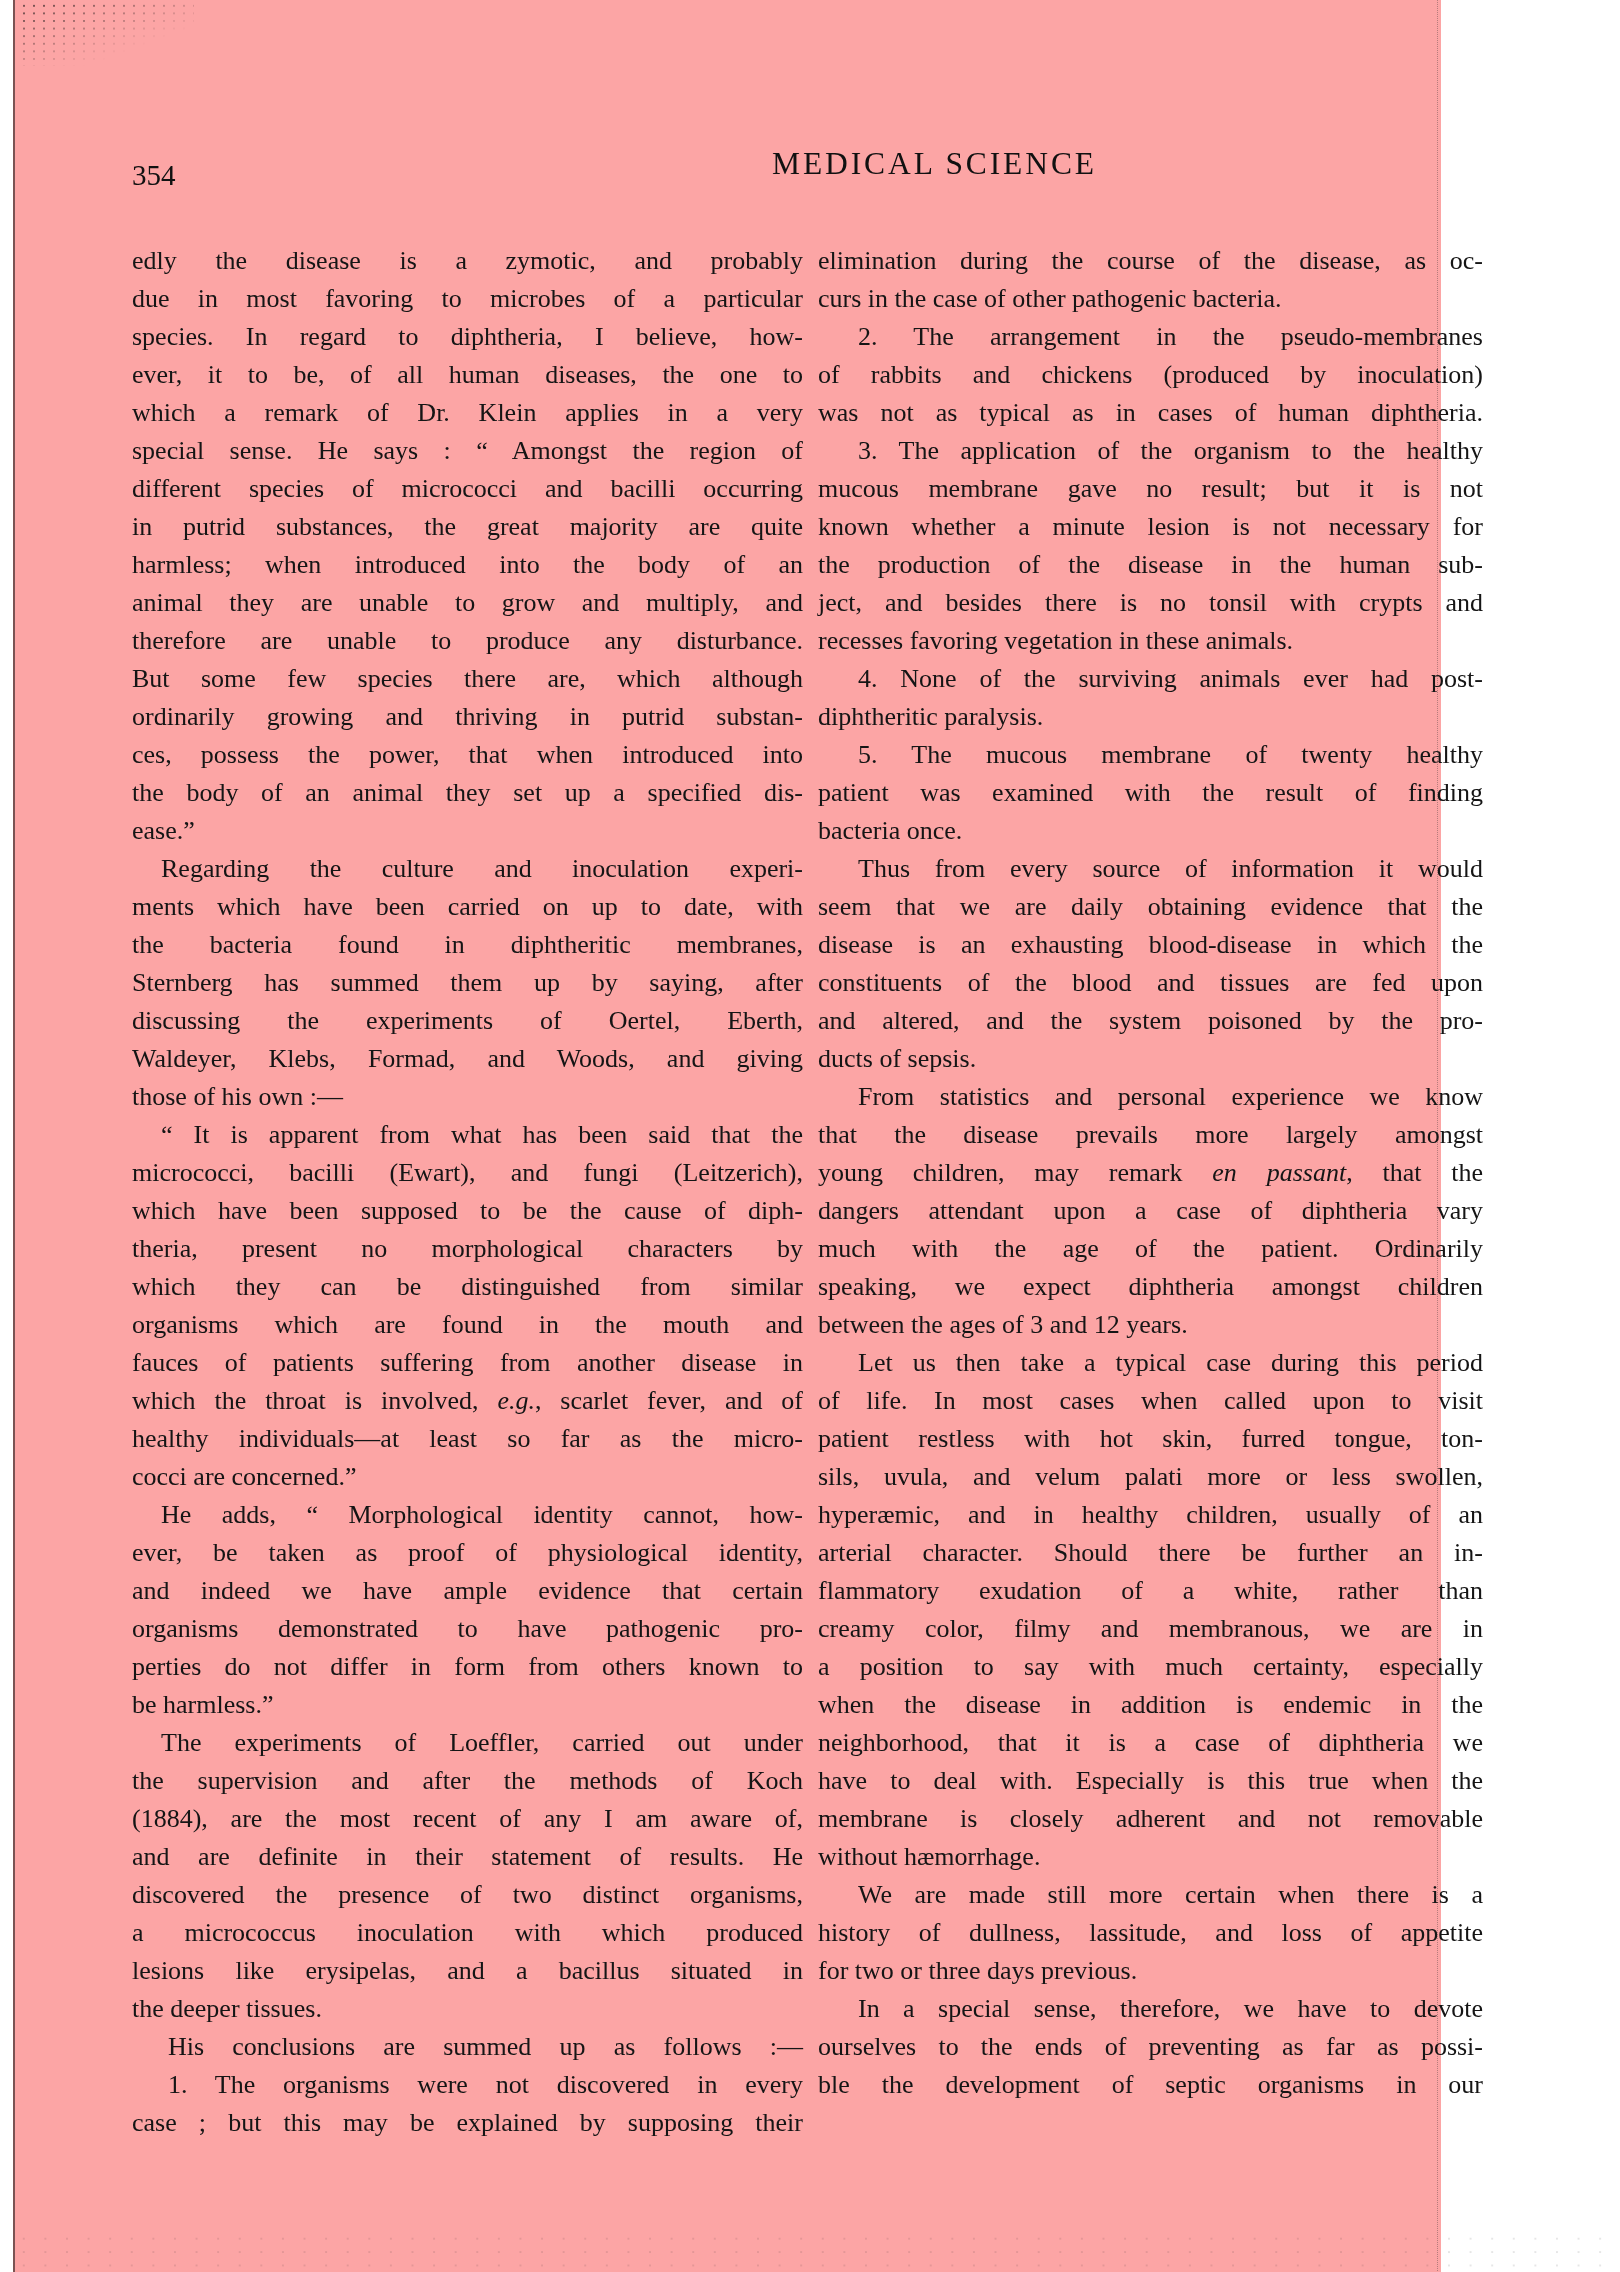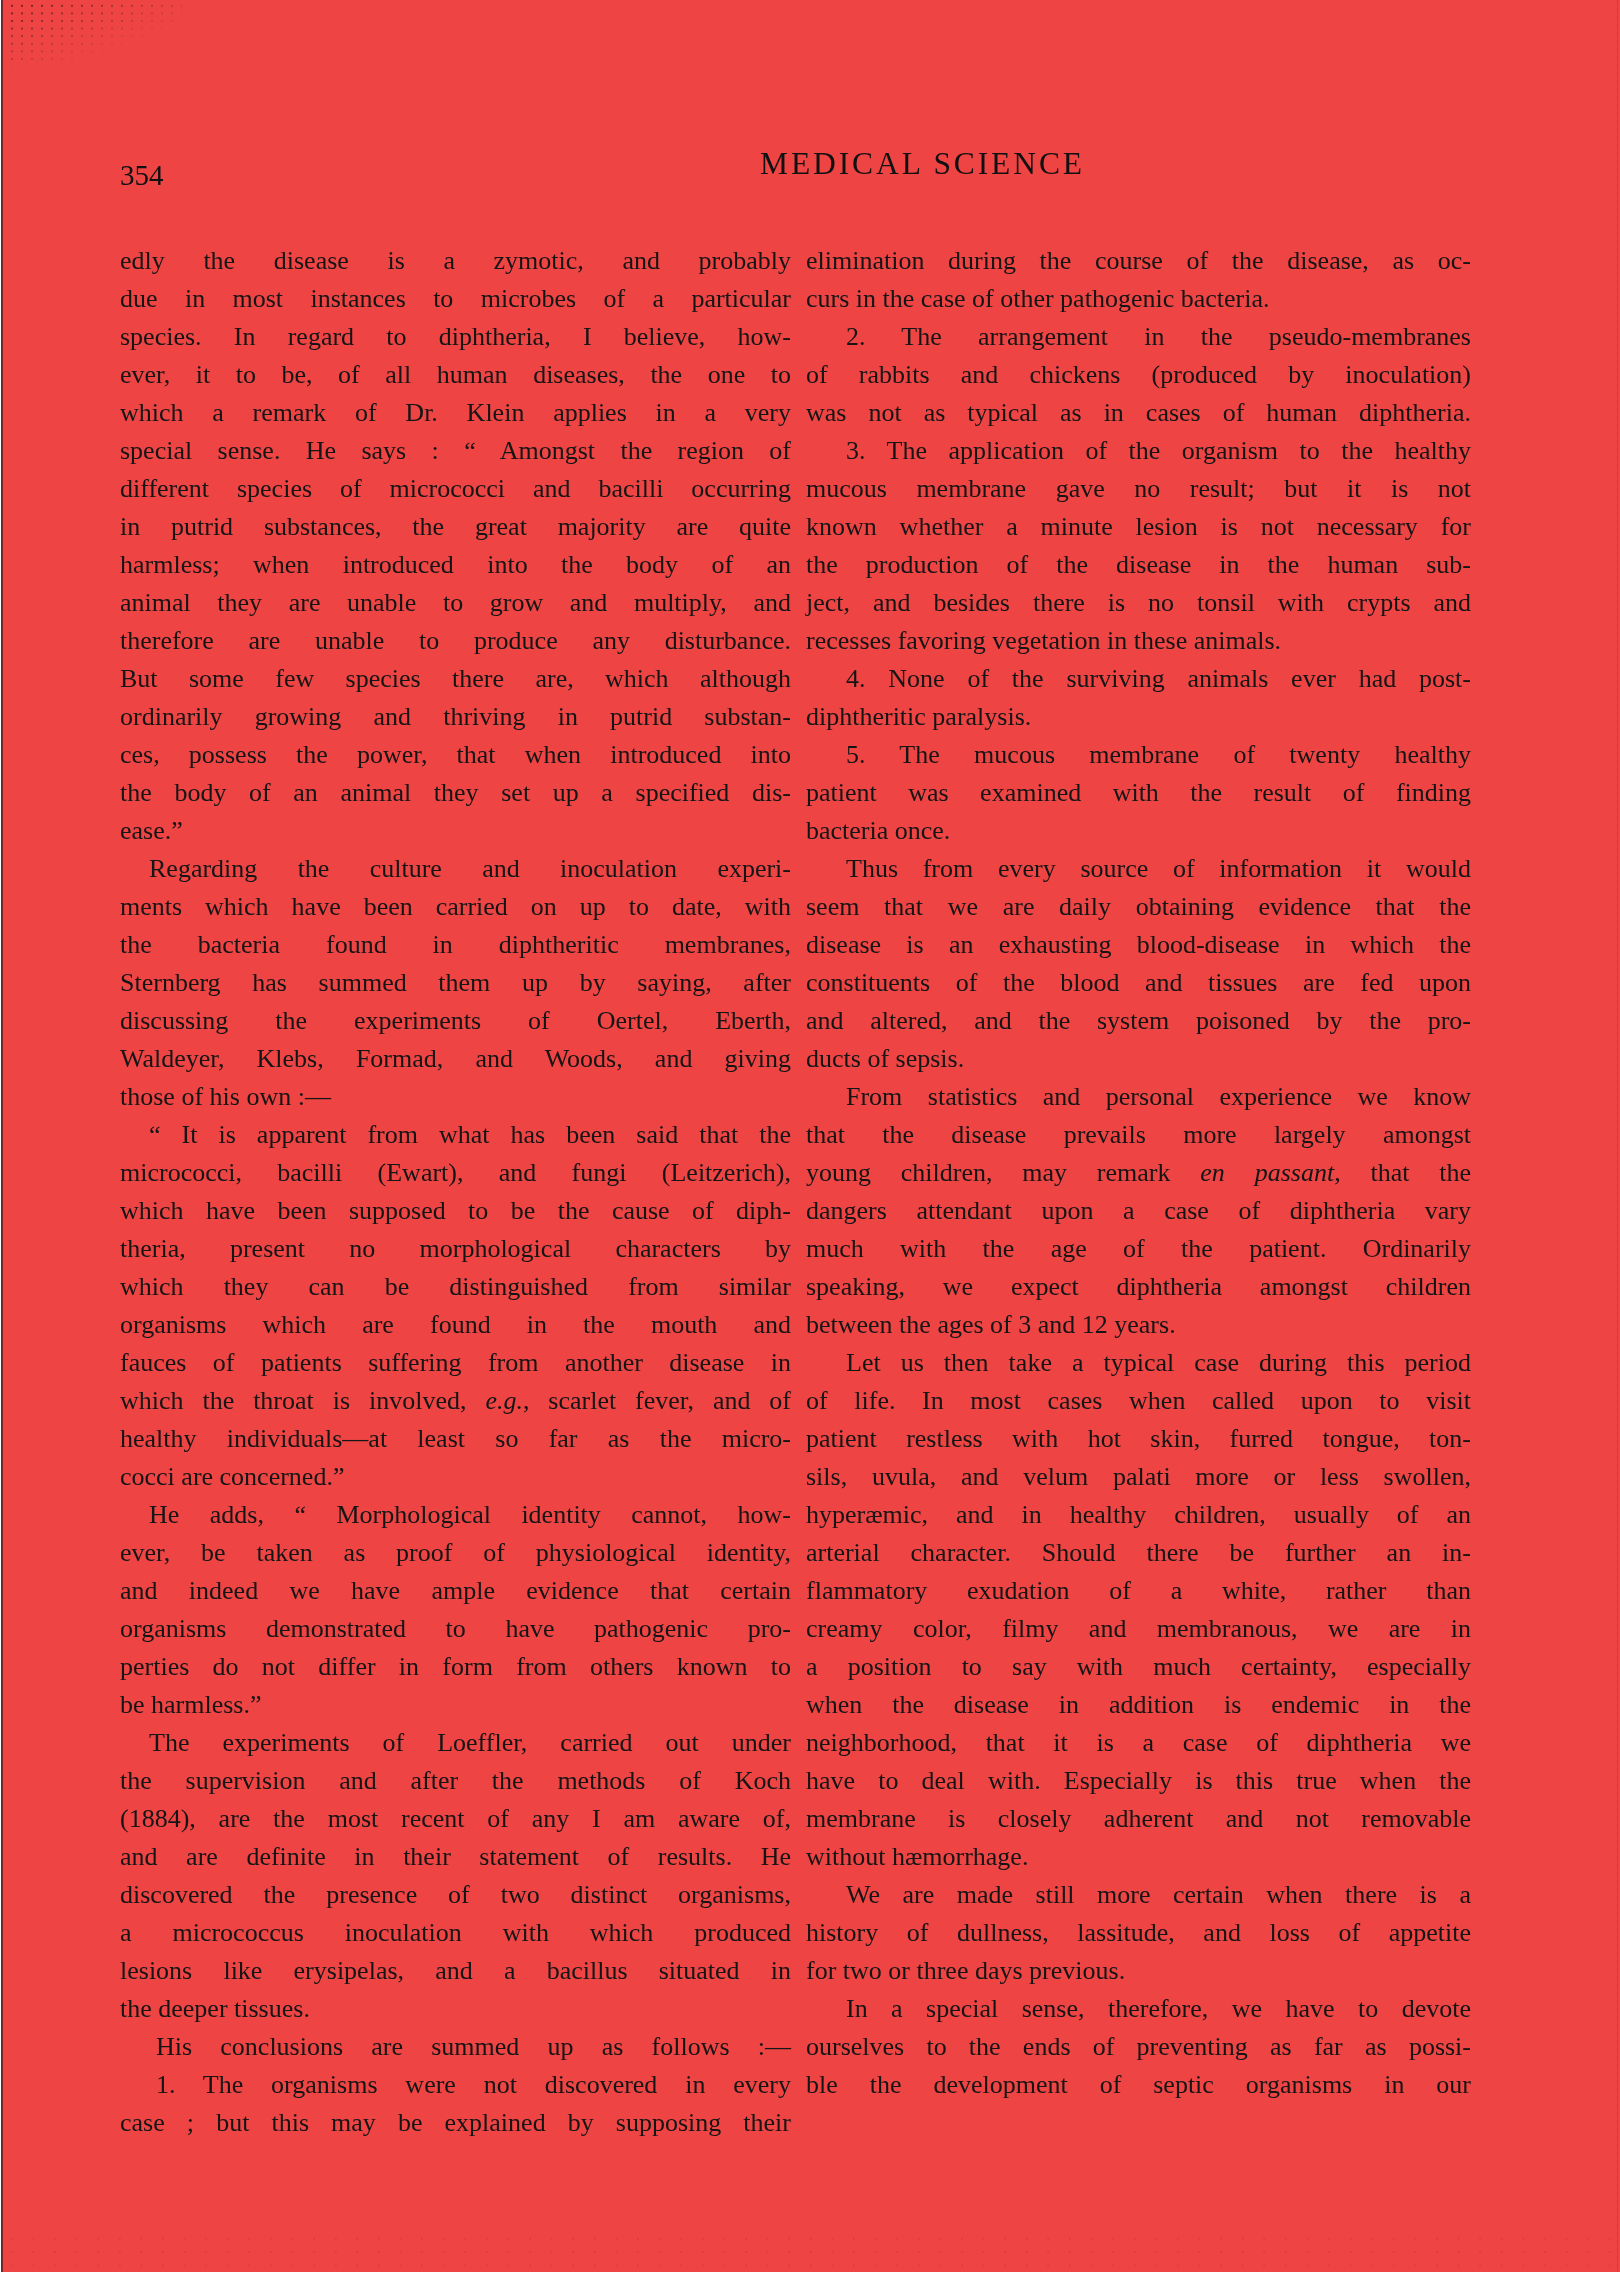--- a/index.html
+++ b/index.html
@@ -1,17 +1,17 @@
 <!DOCTYPE html>
 <html style="font-size:9.3px"><head>
   <meta charset="utf-8">
   <style>
     html, body { margin: 0; padding: 0; background: #ffffff; }
     body { width: 1620px; height: 2273px; position: relative; overflow: hidden; }
-    .page { position: absolute; left: 1px; top: 0; width: 1620px; height: 2273px; background: #ef4444; }
+    .page { position: absolute; left: 13px; top: 0; width: 1428px; height: 2273px; background: #fca5a5; }
     .scan-edge-left { position: absolute; left: 0; top: 0; width: 3.5px; height: 2273px; border-left: 2.3px solid #111; opacity: 0.55; }
     .scan-edge-right { position: absolute; right: 3.5px; top: 0; width: 1.2px; height: 2273px; border-right: 1.2px dotted #333; opacity: 0.35; }
     .speckle-tl { position: absolute; left: 5.8px; top: 2.3px; width: 175px; height: 64px;
       background-image: radial-gradient(#111 0.8px, transparent 1.2px);
       background-size: 10px 7.6px; opacity: 0.55;
       -webkit-mask-image: linear-gradient(160deg, #000 10%, transparent 70%);
       mask-image: linear-gradient(160deg, #000 10%, transparent 70%); }
     .speckle-bottom { position: absolute; left: 0; bottom: 0; width: 1620px; height: 41px;
       background-image: radial-gradient(#222 0.6px, transparent 1.1px);
       background-size: 21.6px 13.4px; opacity: 0.3; }
@@ -40,21 +40,21 @@
   <div class="speckle-tl"></div>
   <div class="speckle-bottom"></div>
 
   <div class="running-head">
     <span class="page-number">354</span>
     <span class="header-title">MEDICAL SCIENCE</span>
   </div>
 
   <div class="column col-left" id="col-left">
       <div class="line">edly the disease is a zymotic, and probably</div>
-      <div class="line">due in most instances to microbes of a particular</div>
+      <div class="line">due in most favoring to microbes of a particular</div>
       <div class="line">species.   In regard to diphtheria, I believe, how-</div>
       <div class="line">ever, it to be, of all human diseases, the one to</div>
       <div class="line">which a remark of Dr. Klein applies in a very</div>
       <div class="line">special sense.   He says : “ Amongst the region of</div>
       <div class="line">different species of micrococci and bacilli occurring</div>
       <div class="line">in putrid substances, the great majority are quite</div>
       <div class="line">harmless; when introduced into the body of an</div>
       <div class="line">animal they are unable to grow and multiply, and</div>
       <div class="line">therefore are unable to produce any disturbance.</div>
       <div class="line">But some few species there are, which although</div>

